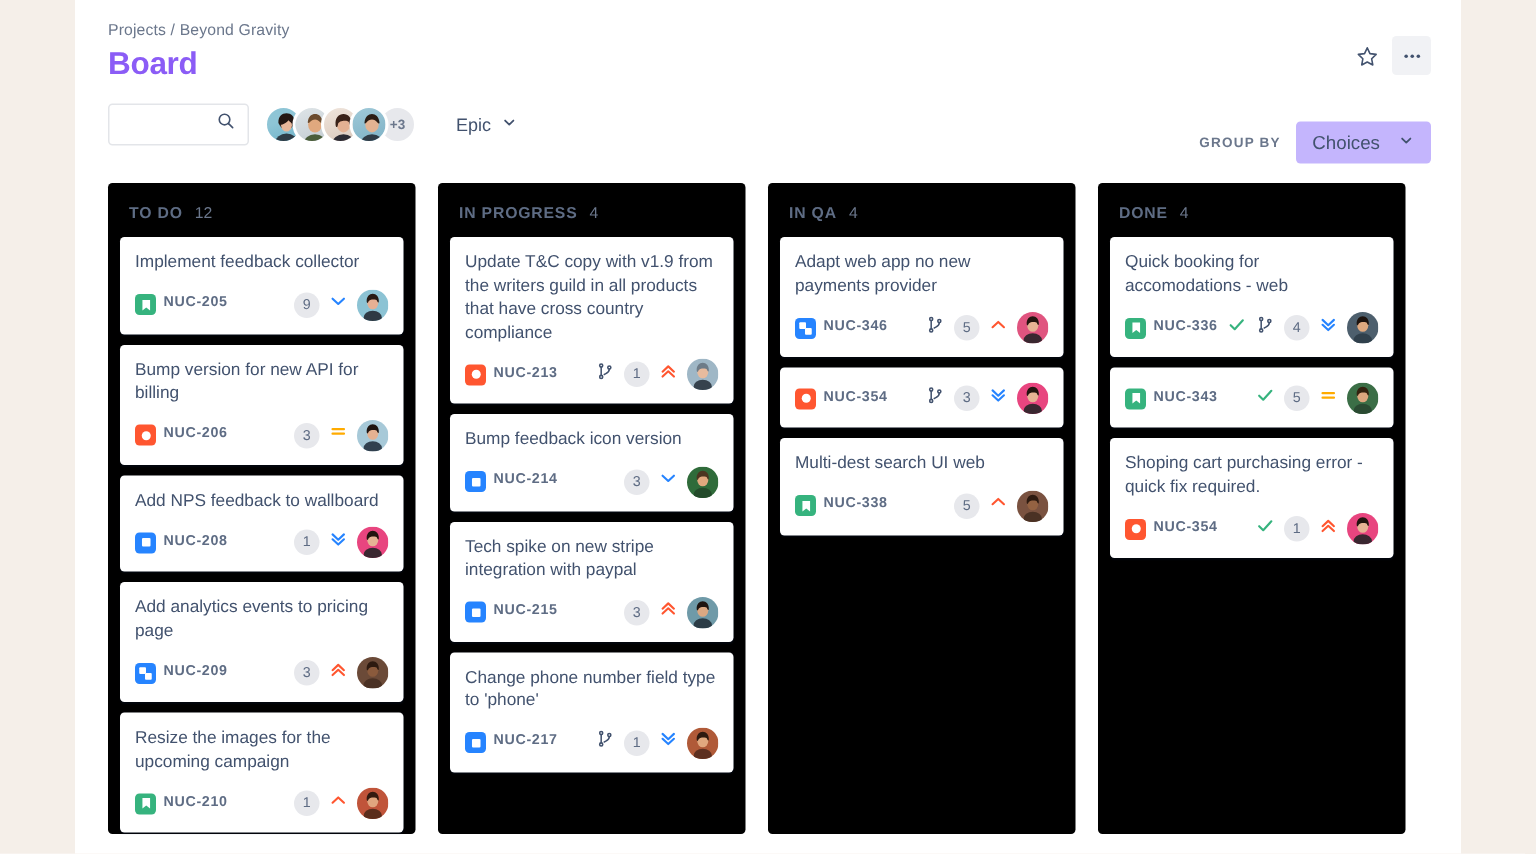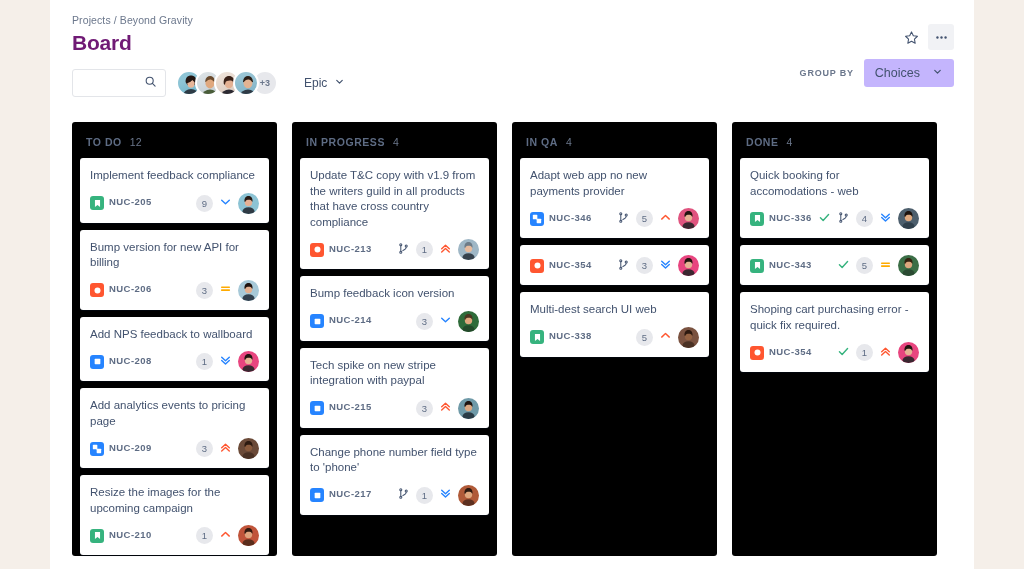--- a/index.html
+++ b/index.html
@@ -16,21 +16,21 @@
     background: #ffffff;
     overflow: hidden;
   }
 
   
   .hdr { padding: 14px 22px 0 22px; position: relative; }
   .breadcrumb {
     font-size: 10.5px; color: #6b778c; letter-spacing: .1px;
   }
   .page-title {
-    font-size: 21px; font-weight: 700; color: #701a75;
+    font-size: 21px; font-weight: 700; color: #8b5cf6;
     margin-top: 5px; letter-spacing: -.2px;
   }
   .hdr-actions {
     position: absolute; right: 20px; top: 24px;
     display: flex; align-items: center; gap: 4px;
   }
   .icon-btn {
     width: 26px; height: 26px; border-radius: 3px;
     display: flex; align-items: center; justify-content: center;
     cursor: pointer; border: none; background: transparent;
@@ -67,21 +67,21 @@
     display: flex; align-items: center; justify-content: center;
     border: 2px solid #fff; margin-left: -7px; font-weight: 600;
     flex: none;
   }
   .epic-sel {
     margin-left: 18px; display: flex; align-items: flex-end; gap: 7px;
     font-size: 12px; color: #42526e; padding: 5px 8px; border-radius: 3px;
     cursor: pointer;
   }
   .group-by {
-    position: absolute; right: 20px; top: 4px;
+    position: absolute; right: 20px; top: 26px;
     display: flex; align-items: center; gap: 10px;
   }
   .group-by-label {
     font-size: 9px; font-weight: 700; letter-spacing: .8px;
     color: #6b778c;
   }
   .choices-btn {
     background: #c4b5fd; border-radius: 3px; height: 28px;
     display: flex; align-items: center; gap: 12px;
     padding: 0 11px; font-size: 12.5px; color: #42526e; cursor: pointer;
@@ -236,21 +236,21 @@
   </div>
 
   <div class="board" id="board">
       <div class="column">
         <div class="col-head">
           <span class="col-title">TO DO</span>
           <span class="col-count">12</span>
         </div>
         <div class="cards">
           <div class="card">
-            <div class="card-title">Implement feedback compliance</div>
+            <div class="card-title">Implement feedback collector</div>
        <div class="card-foot">
          <span class="key-wrap">
            <span class="itype" style="background:#36b37e">
     <svg width="9" height="9" viewBox="0 0 12 12">
                     <rect x="0" y="0" width="12" height="12" rx="1.5" fill="#fff" opacity="0"></rect>
                     <path d="M2.6 1.4h6.8v9.2L6 8.1 2.6 10.6z" fill="#fff"></path>
                   </svg>
                 </span>
            <span class="key-txt">NUC-205</span>
          </span>

